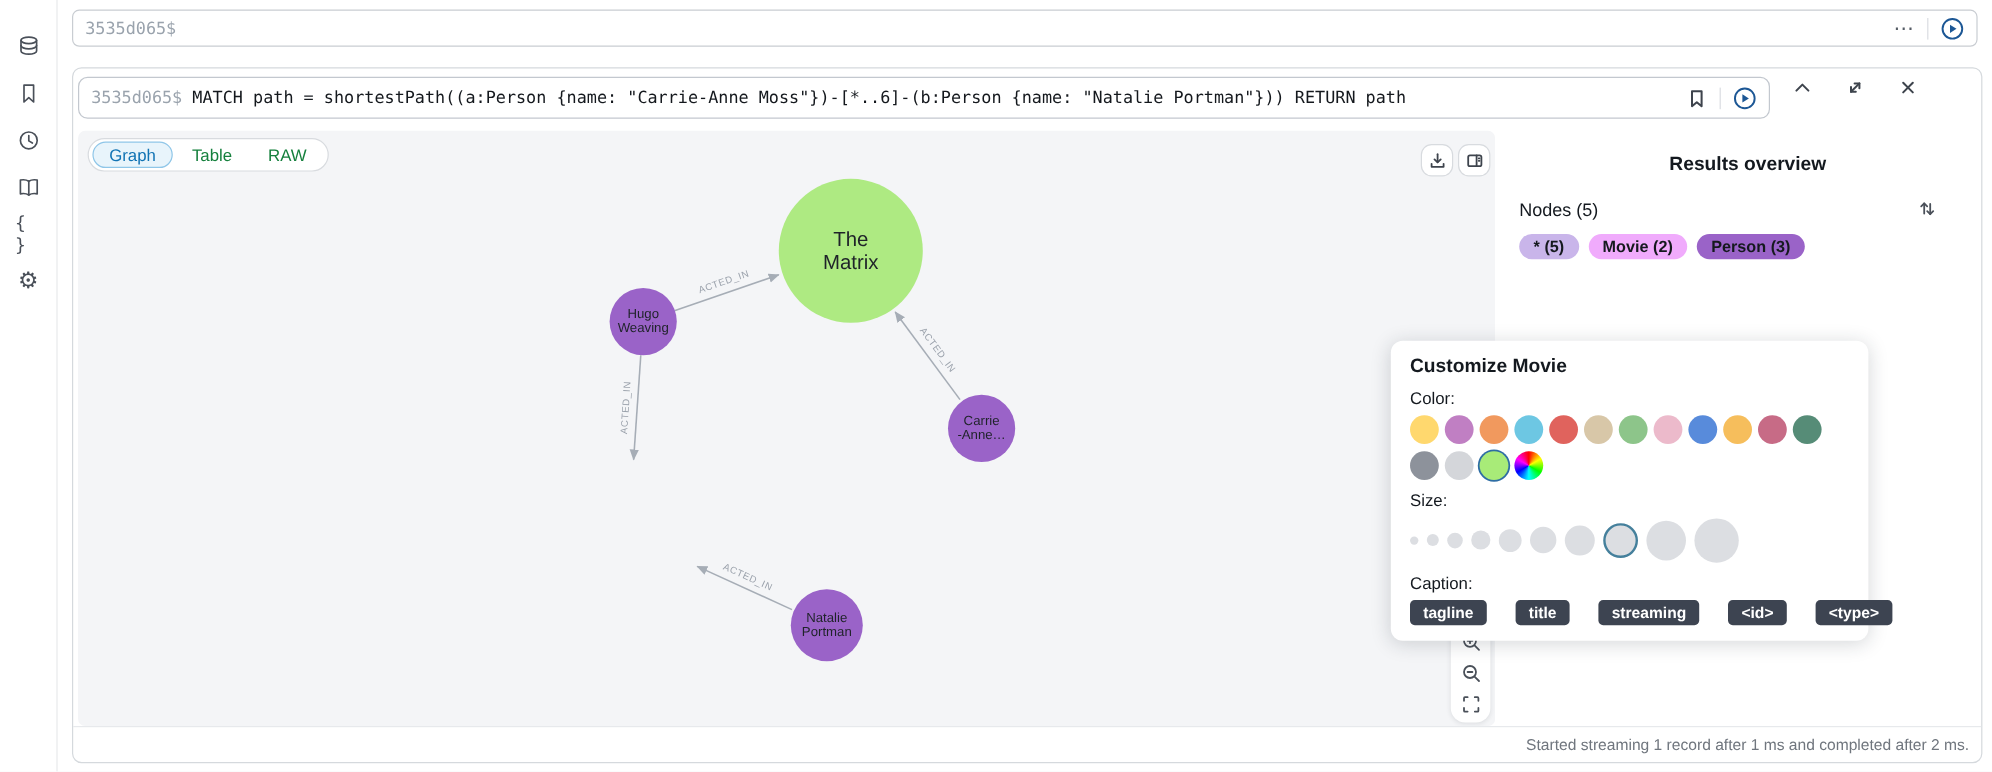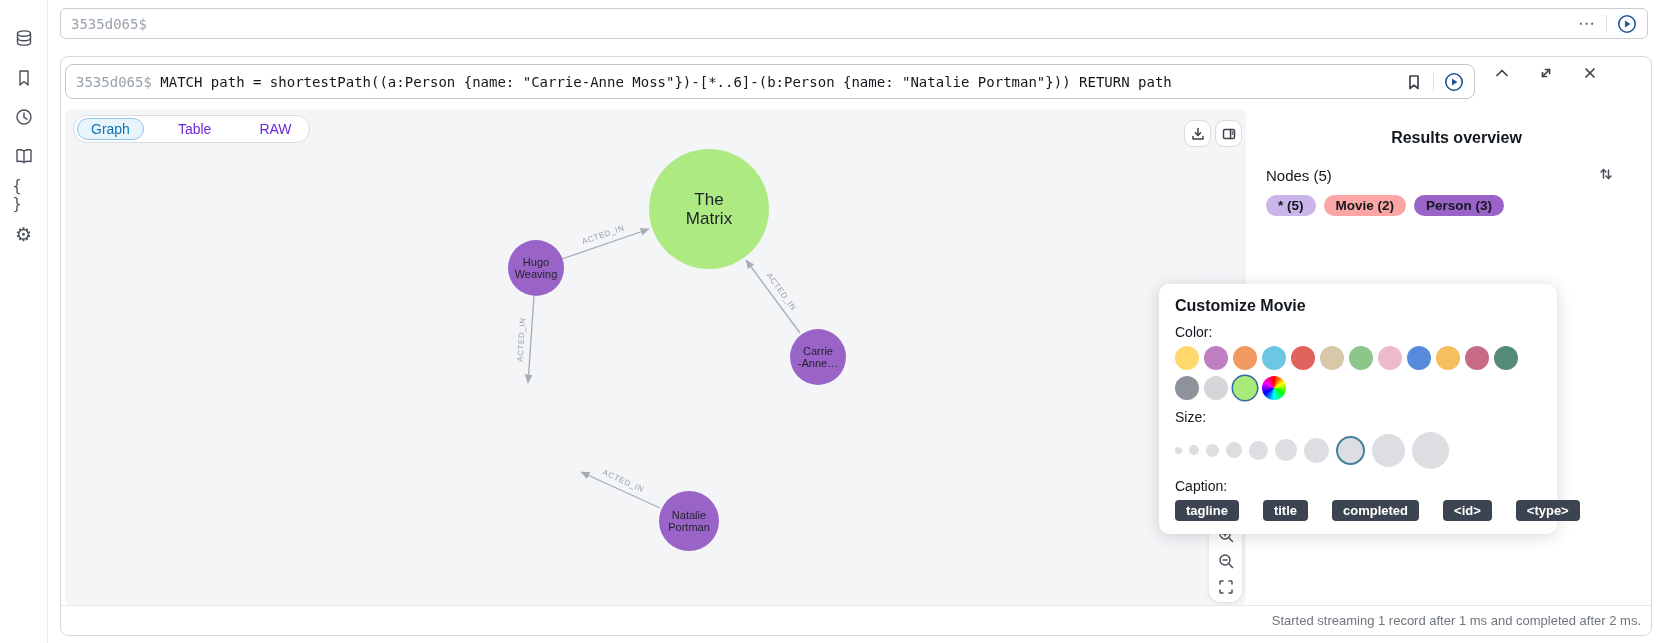--- a/index.html
+++ b/index.html
@@ -32,22 +32,22 @@
   .editor .query-text { color:#14181d; }
   .ed-icons { display:flex; align-items:center; margin-left:auto; }
   .frame-actions { display:flex; align-items:center; gap:26px; margin-left:18px; }
   .icon-sm { width:18px; height:18px; cursor:pointer; }
   .icon-sm svg { stroke:#3e444d; fill:none; stroke-width:1.7; stroke-linecap:round; stroke-linejoin:round; }
 
   .content { position:absolute; left:4px; top:52px; right:4px; bottom:30px; }
   .graph-area { position:absolute; left:0; top:0; width:1181px; height:100%; background:#f4f5f7; border-radius:6px; overflow:hidden; }
 
   
-  .tabs { position:absolute; left:8px; top:6px; display:flex; align-items:center; background:#fff; border:1px solid #d8dbdf; border-radius:15px; padding:2px 3px; gap:20px; }
-  .tab { font-size:14px; padding:2px 13px; border-radius:12px; color:#6d28d9; cursor:pointer; border:1px solid transparent; }
+  .tabs { position:absolute; left:8px; top:6px; display:flex; align-items:center; background:#fff; border:1px solid #d8dbdf; border-radius:15px; padding:2px 3px; gap:2px; }
+  .tab { font-size:14px; padding:2px 13px; border-radius:12px; color:#15803d; cursor:pointer; border:1px solid transparent; }
   .tab.active { background:#e8f4fb; border-color:#8fc6e8; color:#1173b4; }
 
   
   .graph-actions { position:absolute; top:11px; right:4px; display:flex; gap:4px; }
   .gbtn { width:27px; height:27px; background:#fff; border:1px solid #d8dbdf; border-radius:9px; display:flex; align-items:center; justify-content:center; cursor:pointer; }
   .gbtn svg { stroke:#3e444d; fill:none; stroke-width:1.5; stroke-linecap:round; stroke-linejoin:round; }
 
   
   .gnode { position:absolute; border-radius:50%; display:flex; align-items:center; justify-content:center; text-align:center; color:#1f2329; cursor:pointer; line-height:1.12; }
   .edge-svg { position:absolute; inset:0; }
@@ -252,21 +252,21 @@
         <div class="gnode" style="left: 594px; top: 382px; width: 60px; height: 60px; background: rgb(154, 99, 200); font-size: 11px;">
           <span>Natalie<br>Portman</span>
         </div>
       </div>
 
     <div class="results">
       <div class="results-title">Results overview</div>
       <div class="nodes-heading">Nodes (5)</div>
       <div class="badge-row" id="badgeRow">
           <span class="badge" style="background: rgb(201, 181, 234);">* (5)</span>
-          <span class="badge" style="background: #fca5a5; text-align: center;">Movie (2)</span>
+          <span class="badge" style="background: #f0abfc; text-align: center;">Movie (2)</span>
           <span class="badge" style="background: rgb(154, 99, 200);">Person (3)</span>
         </div>
       <span class="sort-icon">
         <svg viewBox="0 0 18 18" width="18" height="18">
             <path d="M6.5 13 V4.5"></path>
             <path d="M4 7 L6.5 4.5 L9 7"></path>
             <path d="M11.5 5 V13.5"></path>
             <path d="M9 11 L11.5 13.5 L14 11"></path>
           </svg>
       </span>
@@ -303,21 +303,21 @@
           <span class="size-dot" style="width: 22px; height: 22px;"></span>
           <span class="size-dot" style="width: 25px; height: 25px;"></span>
           <span class="size-dot selected" style="width: 29px; height: 29px;"></span>
           <span class="size-dot" style="width: 33px; height: 33px;"></span>
           <span class="size-dot" style="width: 37px; height: 37px;"></span>
         </div>
       <div class="cust-label">Caption:</div>
       <div class="caption-row" id="captionRow">
           <span class="cap-btn">tagline</span>
           <span class="cap-btn">title</span>
-          <span class="cap-btn">completed</span>
+          <span class="cap-btn">streaming</span>
           <span class="cap-btn">&lt;id&gt;</span>
           <span class="cap-btn">&lt;type&gt;</span>
         </div>
     </div>
 
   </div>
 
   <div class="statusbar">
     <span>Started streaming 1 record after 1 ms and completed after 2 ms.</span>
   </div>

